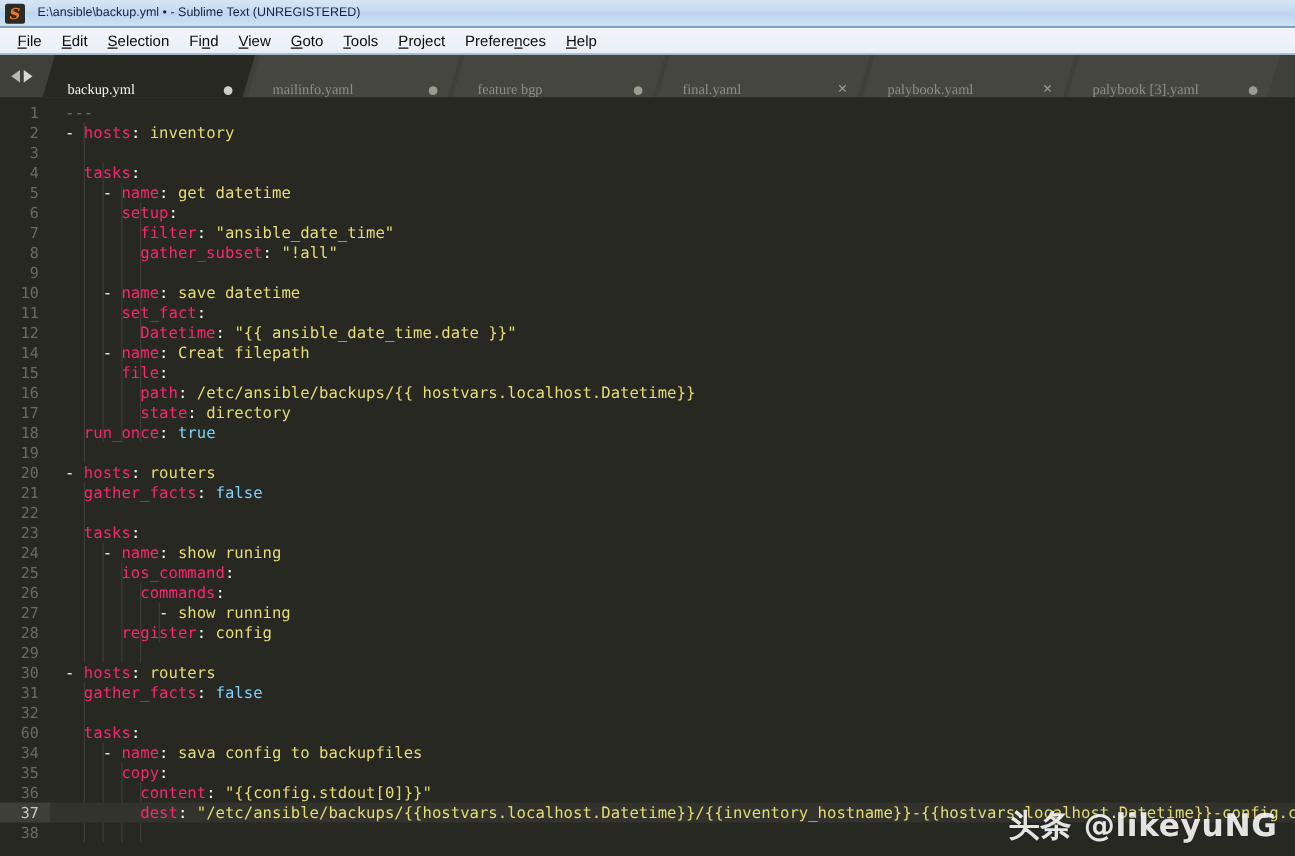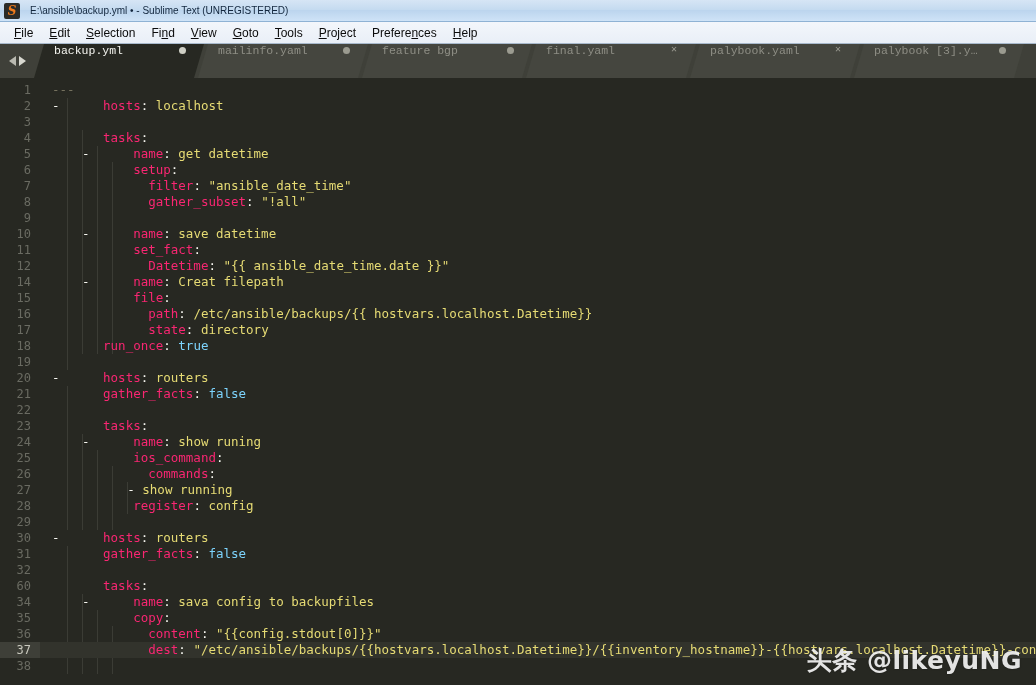--- a/index.html
+++ b/index.html
@@ -78,24 +78,24 @@
     border-bottom: 5px solid transparent;
   }
   .nav-left  { border-right: 7px solid #b9b9b0; }
   .nav-right { border-left: 7px solid #d8d8d0; }
 
   #tabs { display: flex; align-items: flex-end; height: 34px; flex: 1 1 auto; }
 
   .tab {
     position: relative;
     height: 34px;
-    display: flex; align-items: flex-start;
+    display: flex; align-items: flex-end;
     padding: 0 16px 0 20px;
     font-size: 11.5px;
-    font-family: Liberation Mono, monospace;
+    font-family: Liberation Serif, serif;
     color: #8e8e85;
     white-space: nowrap;
     background: #45463f;
     margin-right: -6px;
     clip-path: polygon(10px 0, 100% 0, calc(100% - 10px) 100%, 0 100%);
     min-width: 160px;
     justify-content: space-between;
     cursor: default;
   }
   .tab.active {
@@ -158,21 +158,21 @@
     font-size: 12px;
     user-select: none;
   }
   .code {
     flex: 1 1 auto;
     padding-left: 12px;
     position: relative;
     color: #f8f8f2;
   }
   
-  .k   { color: #f92672; padding-left: 36px; }           
+  .k   { color: #f92672; }           
   .p   { color: #f8f8f2; }           
   .s   { color: #e6db74; }           
   .n   { color: #7dd3fc; }           
   .c   { color: #75715e; }           
 
   
   #guides { position: absolute; top: 0; left: 52px; height: 100%; pointer-events: none; }
   .guide {
     position: absolute;
     top: 0;
@@ -260,21 +260,21 @@
       <div class="guide" style="left: 45.12px; top: 372px; height: 80px;"></div>
       <div class="guide" style="left: 60.16px; top: 388px; height: 64px;"></div>
       <div class="guide" style="left: 75.2px; top: 404px; height: 32px;"></div>
       <div class="guide" style="left: 15.04px; top: 468px; height: 128px;"></div>
       <div class="guide" style="left: 30.08px; top: 516px; height: 80px;"></div>
       <div class="guide" style="left: 45.12px; top: 532px; height: 64px;"></div>
       <div class="guide" style="left: 60.16px; top: 548px; height: 48px;"></div>
     </div>
   <div id="code-area">
       <div class="row"><div class="gutter">1</div><div class="code"><span class="c">---</span></div></div>
-      <div class="row"><div class="gutter">2</div><div class="code"><span class="p">- </span><span class="k">hosts</span><span class="p">: </span><span class="s">localhost</span></div></div>
+      <div class="row"><div class="gutter">2</div><div class="code"><span class="p">- </span><span class="k">hosts</span><span class="p">: </span><span class="s">inventory</span></div></div>
       <div class="row"><div class="gutter">3</div><div class="code"></div></div>
       <div class="row"><div class="gutter">4</div><div class="code"><span class="p">  </span><span class="k">tasks</span><span class="p">:</span></div></div>
       <div class="row"><div class="gutter">5</div><div class="code"><span class="p">    - </span><span class="k">name</span><span class="p">: </span><span class="s">get datetime</span></div></div>
       <div class="row"><div class="gutter">6</div><div class="code"><span class="p">      </span><span class="k">setup</span><span class="p">:</span></div></div>
       <div class="row"><div class="gutter">7</div><div class="code"><span class="p">        </span><span class="k">filter</span><span class="p">: </span><span class="s">"ansible_date_time"</span></div></div>
       <div class="row"><div class="gutter">8</div><div class="code"><span class="p">        </span><span class="k">gather_subset</span><span class="p">: </span><span class="s">"!all"</span></div></div>
       <div class="row"><div class="gutter">9</div><div class="code"></div></div>
       <div class="row"><div class="gutter">10</div><div class="code"><span class="p">    - </span><span class="k">name</span><span class="p">: </span><span class="s">save datetime</span></div></div>
       <div class="row"><div class="gutter">11</div><div class="code"><span class="p">      </span><span class="k">set_fact</span><span class="p">:</span></div></div>
       <div class="row"><div class="gutter">12</div><div class="code"><span class="p">        </span><span class="k">Datetime</span><span class="p">: </span><span class="s">"{{ ansible_date_time.date }}"</span></div></div>

